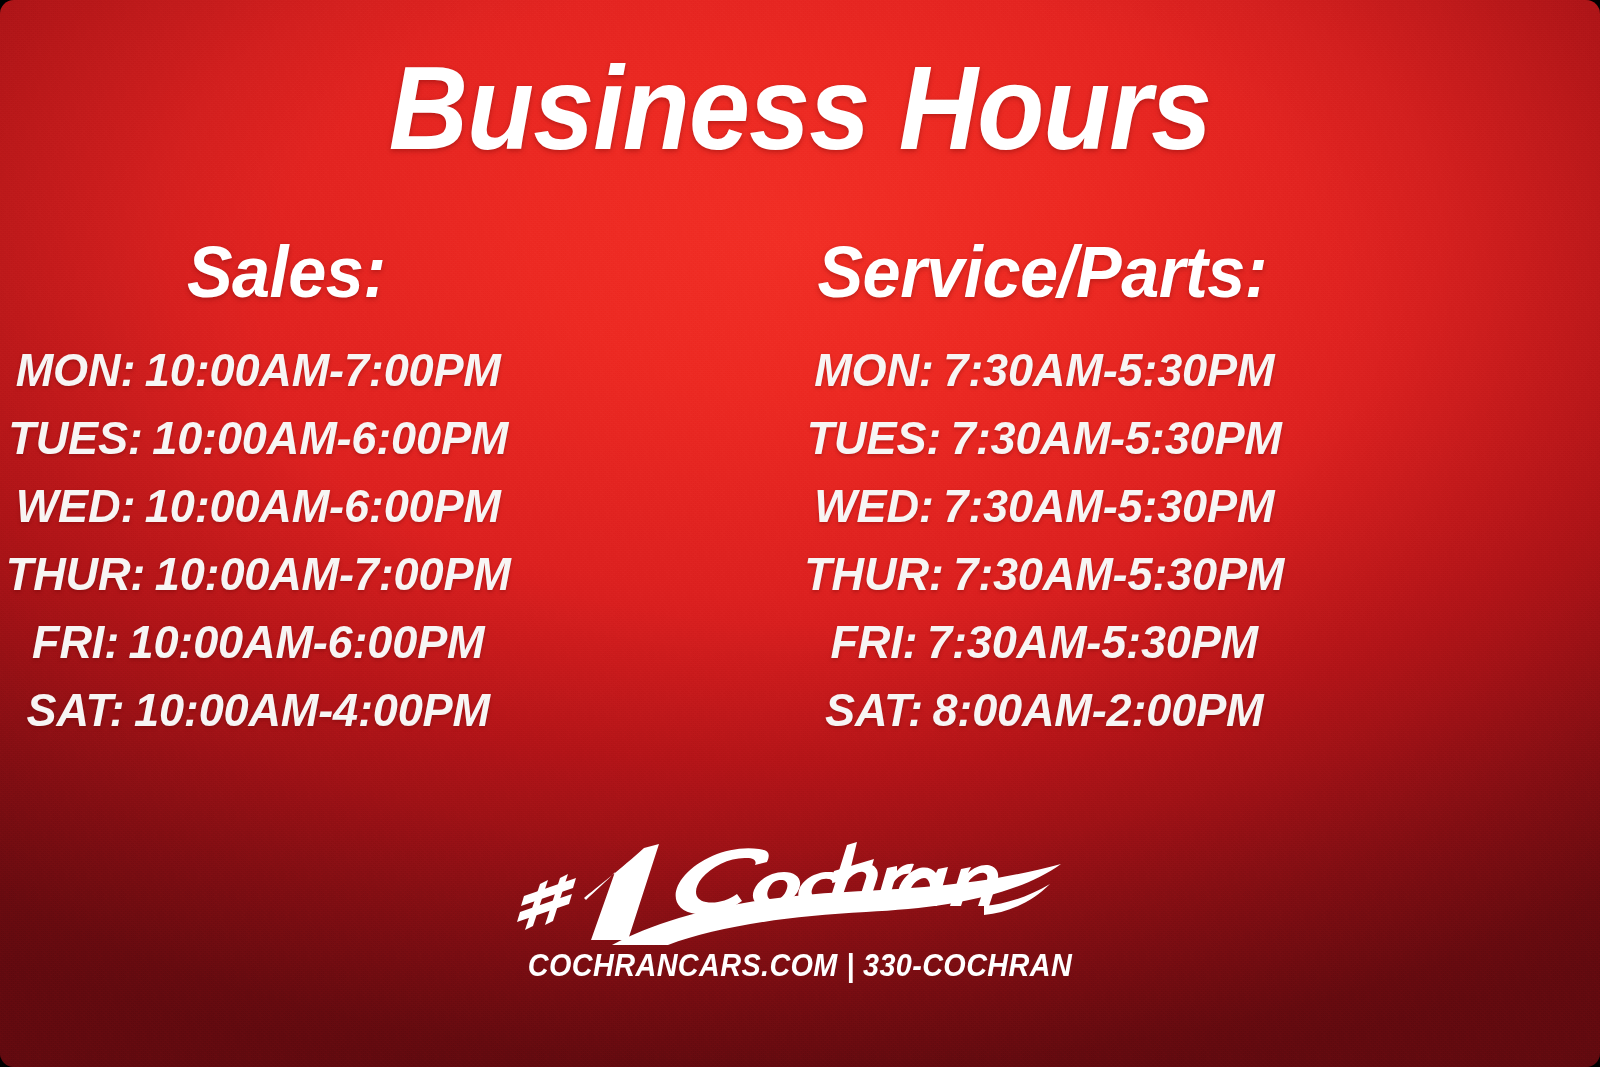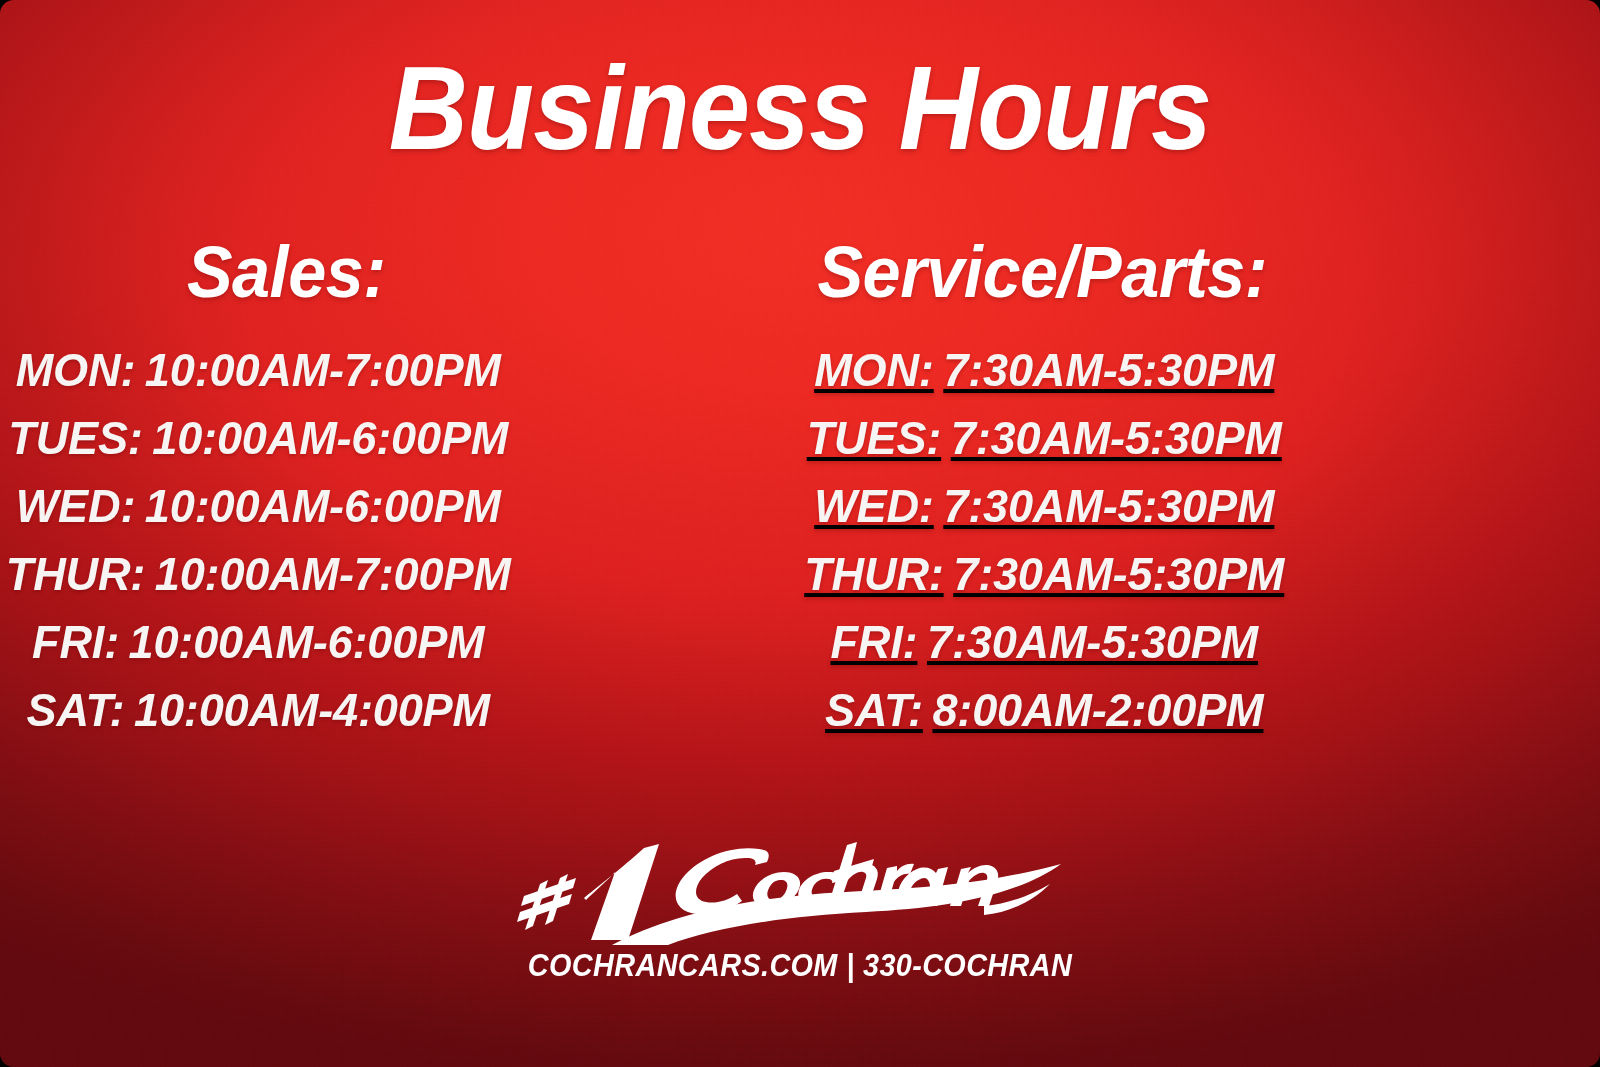--- a/index.html
+++ b/index.html
@@ -93,21 +93,21 @@
     font-weight: bold;
     font-style: italic;
     line-height: 1.0;
     height: 68px;
     letter-spacing: -0.2px;
     transform: scaleX(0.96);
     text-shadow: 0 2px 4px rgba(90,0,0,0.30);
     white-space: nowrap;
   }
   .rows.sales { margin-left: -162px; }
-  .rows.service { margin-left: 52px; text-decoration: underline; }
+  .rows.service { margin-left: 52px; }
   .row .day { margin-right: 10px; }
 
   
   #logo {
     position: absolute;
     left: 516px;
     top: 812px;
     width: 570px;
     height: 135px;
   }

